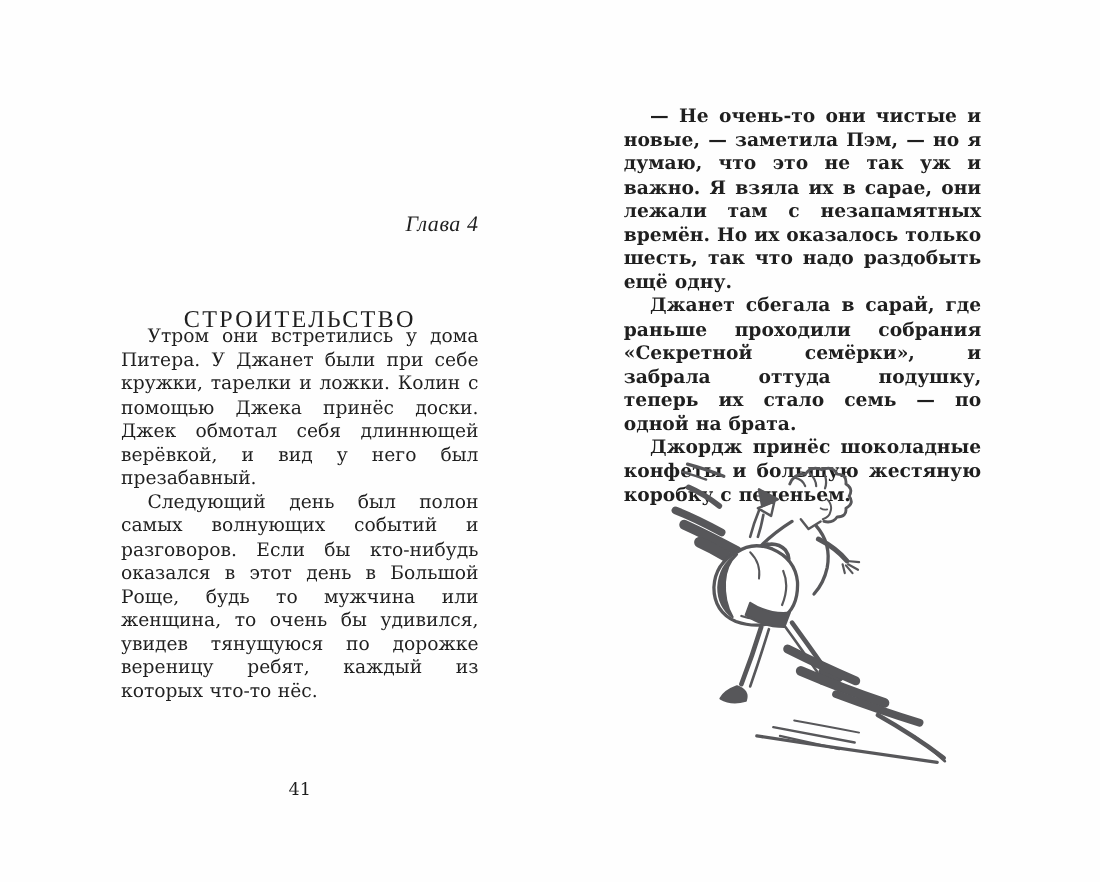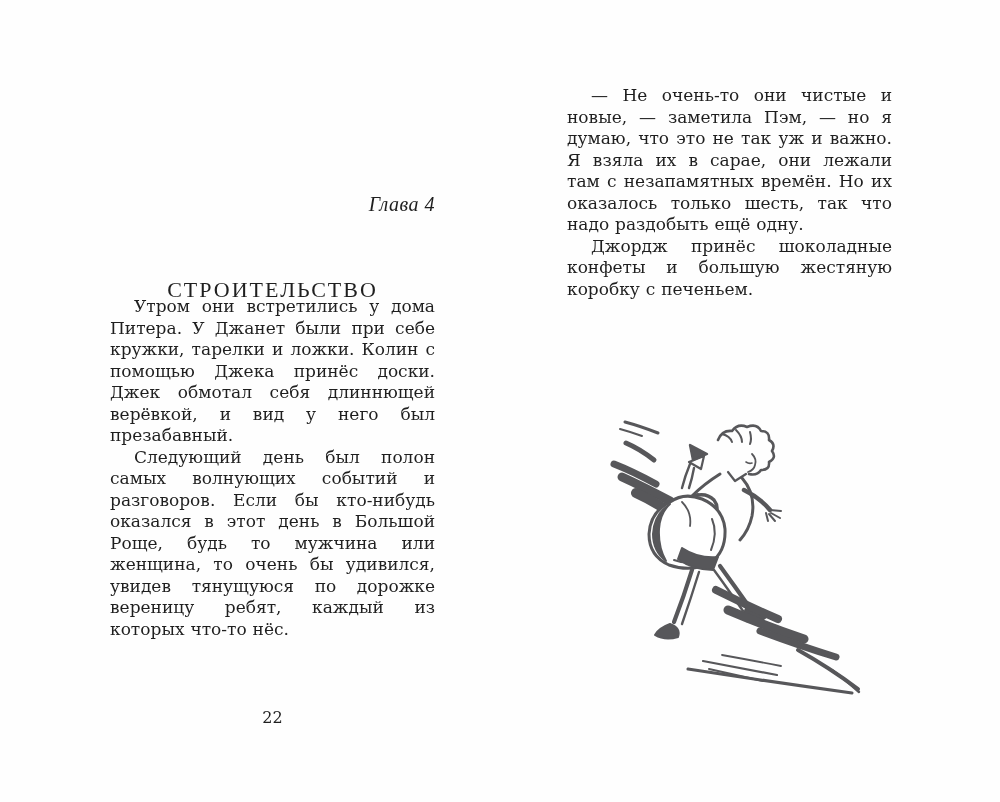--- a/index.html
+++ b/index.html
@@ -49,21 +49,21 @@
     margin-top: 48px;
   }
   .title-line { display: block; white-space: nowrap; }
 
   .text-block {
     position: absolute;
     left: 0;
     width: 100%;
   }
   .page-left  .text-block { top: 296px; }
-  .page-right .text-block { top: 85px; }
+  .page-right .text-block { top: 96px; font-weight: bold; }
 
   .par {
     margin: 0;
     font-family: "DejaVu Serif", serif;
     font-size: 17px;
     line-height: 21.5px;
     text-align: justify;
     text-indent: 24px;
     word-spacing: 0.5px;
   }
@@ -98,26 +98,27 @@
 
     <h1 class="chapter-title">
       <span class="title-line">СТРОИТЕЛЬСТВО</span>
     </h1>
 
     <div class="text-block">
       <p class="par">Утром они встретились у дома Питера. У Джанет были при себе кружки, тарелки и ложки. Колин с помощью Джека принёс доски. Джек обмотал себя длиннющей верёвкой, и вид у него был презабавный.</p>
       <p class="par">Следующий день был полон самых волнующих событий и разговоров. Если бы кто-нибудь оказался в этот день в Большой Роще, будь то мужчина или женщина, то очень бы удивился, увидев тянущуюся по дорожке вереницу ребят, каждый из которых что-то нёс.</p>
     </div>
 
-    <div class="folio">22</div>
+    <div class="folio">41</div>
   </section>
 
   <section class="page page-right">
     <div class="text-block">
       <p class="par">— Не очень-то они чистые и новые, — заметила Пэм, — но я думаю, что это не так уж и важно. Я взяла их в сарае, они лежали там с незапамятных времён. Но их оказалось только шесть, так что надо раздобыть ещё одну.</p>
+      <p class="par">Джанет сбегала в сарай, где раньше проходили собрания «Секретной семёрки», и забрала оттуда подушку, теперь их стало семь — по одной на брата.</p>
       <p class="par">Джордж принёс шоколадные конфеты и большую жестяную коробку с печеньем.</p>
     </div>
   </section>
 
   <figure class="illustration" aria-label="Ink sketch of a curly-haired girl with a hair bow striding up a slope carrying a large cushion bundle">
     <svg width="360" height="320" viewBox="0 0 360 320" xmlns="http://www.w3.org/2000/svg">
       <g fill="none" stroke="#57575a" stroke-linecap="round" stroke-linejoin="round">
 
         <path d="M55,24 Q70,28 88,35" stroke-width="3"></path>
         <path d="M50,31 Q61,34 72,38" stroke-width="2"></path>

